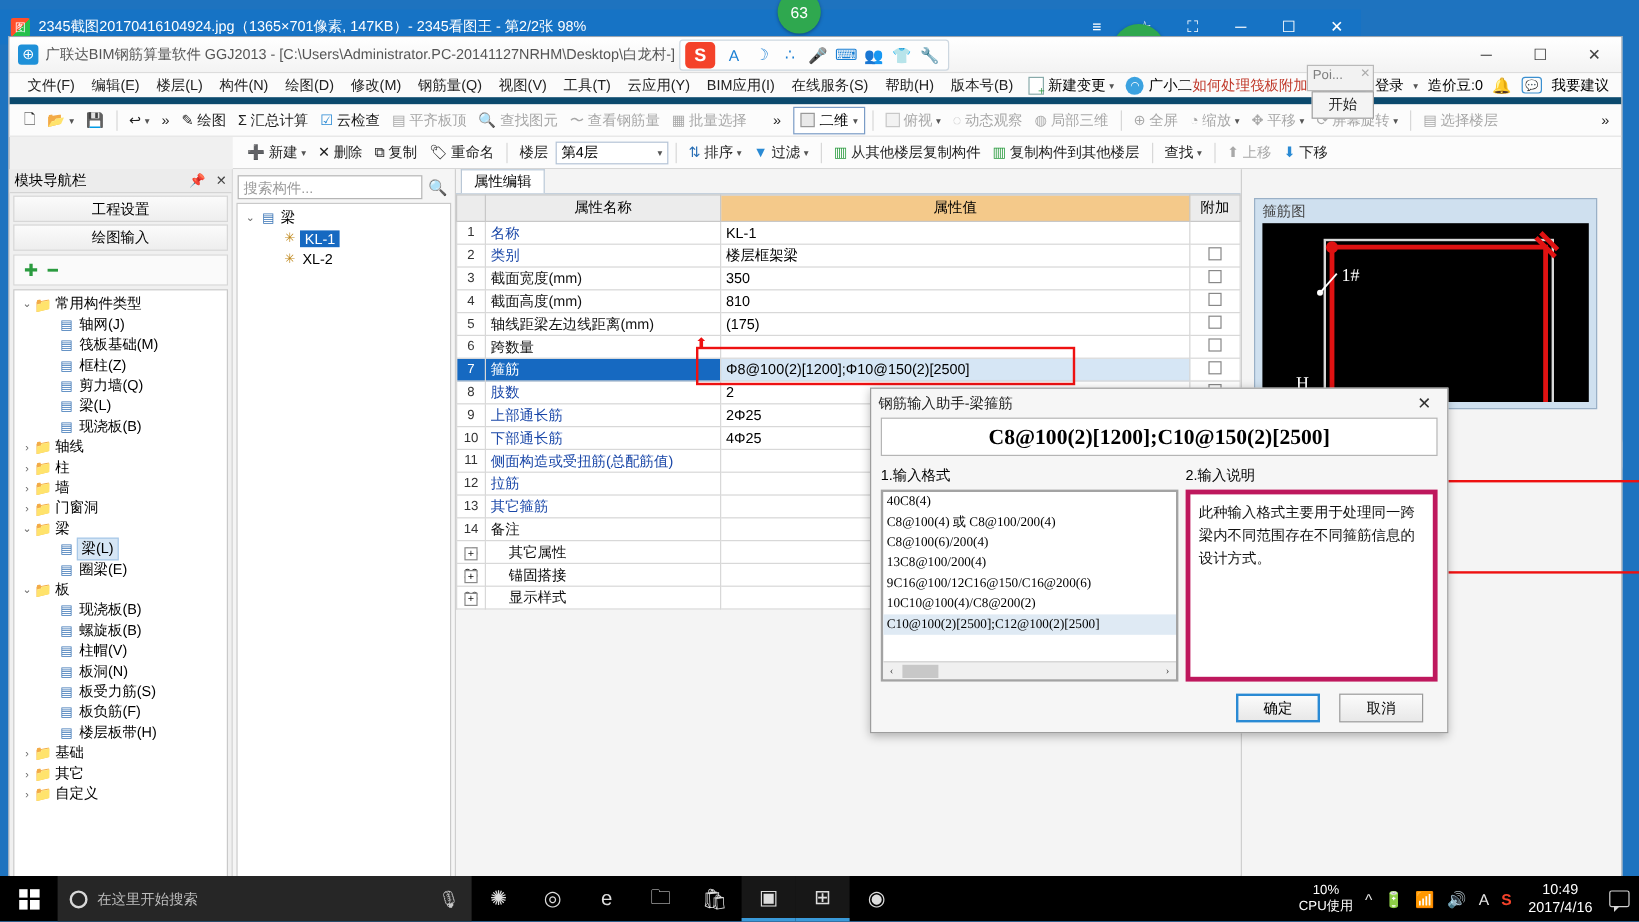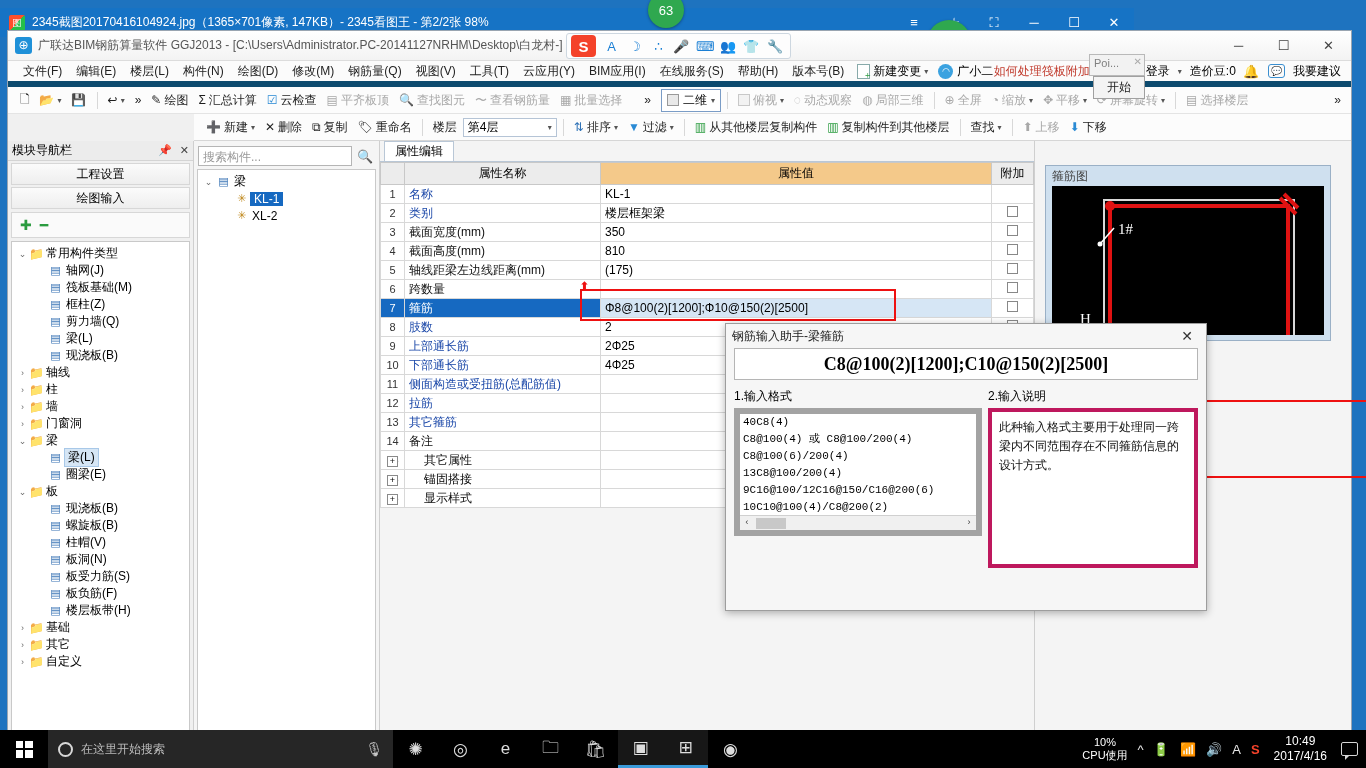--- a/index.html
+++ b/index.html
@@ -278,22 +278,22 @@
   .dlg-body { padding: 0 8px; }
   .dlg-value {
     height: 32px; background:#fff; border:1px solid #b5b5b5;
     display:flex; align-items:center; justify-content:center;
     font-size: 18px; font-weight: bold; font-family:"Liberation Serif", serif;
   }
   .dlg-cols { display:flex; gap: 6px; margin-top: 8px; }
   .dlg-col { flex:1; }
   .dlg-colhead { font-size:12px; margin-bottom:3px;}
   .dlg-list {
-    height: 128px; background:#fff; border:6px solid #a3a3a3; overflow:hidden;
-    font-family: Liberation Mono, monospace; font-size: 11px; position:relative;
+    height: 160px; background:#fff; border:2px solid #a3a3a3; overflow:hidden;
+    font-family: Liberation Serif, serif; font-size: 11px; position:relative;
   }
   .dlg-list .li { height: 17px; line-height: 17px; padding: 0 3px; white-space: nowrap;}
   .dlg-list .li.sel { background:#dfeaf4;}
   .hscroll {
     position:absolute; left:0; right:0; bottom:0; height:15px; background:#f0f0f0;
     border-top:1px solid #d0d0d0; display:flex; align-items:center; justify-content:space-between;
   }
   .hscroll .ar { width:14px; text-align:center; font-size:9px; color:#444;}
   .hscroll .thumb { position:absolute; left:16px; width:30px; height:11px; background:#c8c8c8;}
   .dlg-desc {
@@ -888,20 +888,24 @@
               <span class="thumb"></span>
               <span class="ar">›</span>
             </div>
           </div>
         </div>
         <div class="dlg-col">
           <div class="dlg-colhead">2.输入说明</div>
           <div class="dlg-desc">此种输入格式主要用于处理同一跨梁内不同范围存在不同箍筋信息的设计方式。</div>
         </div>
       </div>
+      <div class="dlg-foot">
+        <div class="dlg-btn default">确定</div>
+        <div class="dlg-btn">取消</div>
+      </div>
     </div>
   </div>
 
   <div class="redbox" style="left:934px; top:400px; width:434px; height:78px;"></div>
   <div class="redbox" style="left:730px; top:508px; width:215px; height:40px;"></div>
 
   <div class="taskbar">
     <div class="start-btn">
       <span class="win-glyph">
           <i></i>

